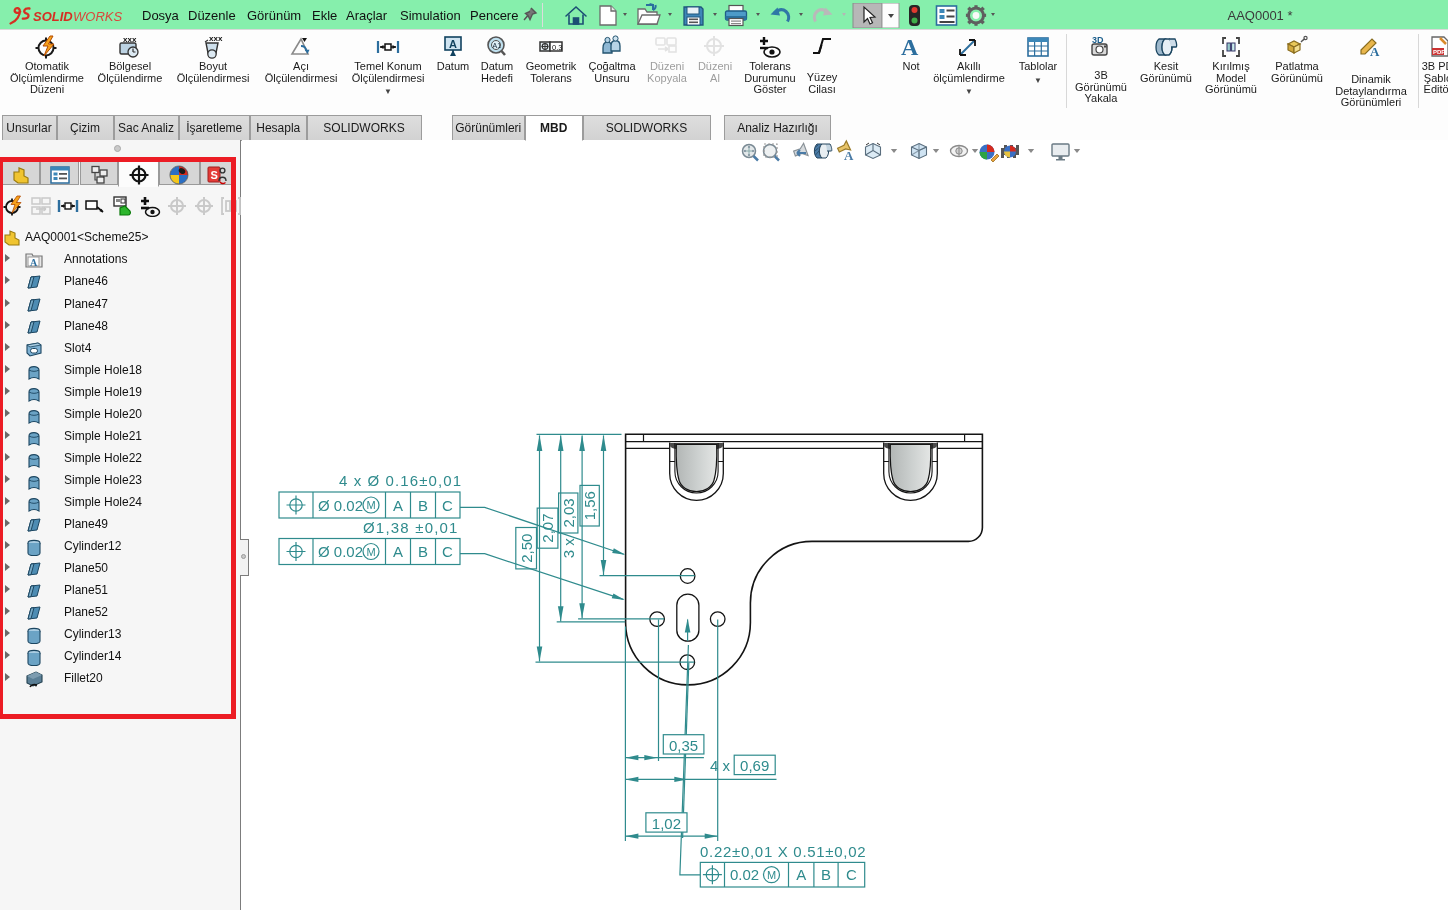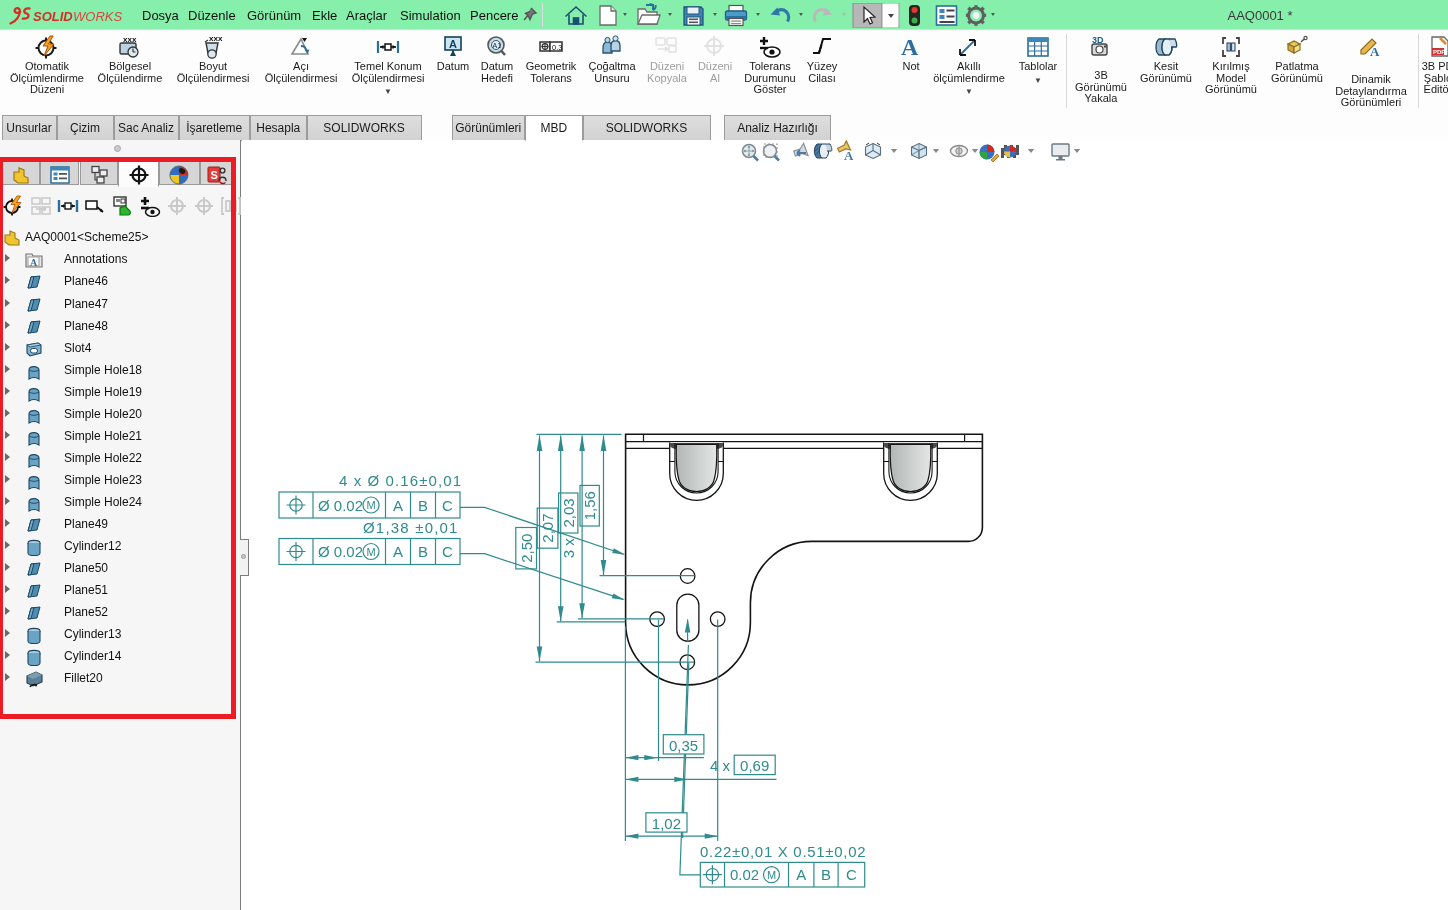--- a/index.html
+++ b/index.html
@@ -8,21 +8,21 @@
 #menubar{position:absolute;left:0;top:0;width:1448px;height:30px;background:#86efac;border-bottom:1px solid #d9d9d9}
 .menuitem{position:absolute;top:8px;font-size:13px;color:#111}
 #title{position:absolute;top:8px;left:1160px;width:200px;text-align:center;font-size:13px;color:#3a3a3a}
 #ribbon{position:absolute;left:0;top:30px;width:1448px;height:84px;background:#fdfdfd}
 .rb{position:absolute;top:0;text-align:center;font-size:11px;line-height:11.5px;color:#1a1a1a}
 .rb svg{display:block;margin:0 auto}
 .rb.dis{color:#9d9d9d}
 .rsep{position:absolute;top:4px;height:74px;width:1px;background:#d8d8d8}
 #tabrow{position:absolute;left:0;top:114px;width:1448px;height:26px;background:#fdfdfd}
 .cmtab{position:absolute;top:1px;height:26px;background:linear-gradient(#dedede,#d2d2d2);border:1px solid #9c9c9c;border-bottom:1px solid #9c9c9c;font-size:12px;color:#1a1a1a;text-align:center;line-height:24px}
-.cmtab.act{background:#fff;border-bottom:1px solid #fff;font-weight:normal;z-index:3}
+.cmtab.act{background:#fff;border-bottom:1px solid #fff;font-weight:bold;z-index:3}
 #panel{position:absolute;left:0;top:140px;width:241px;height:770px;background:#f6f6f6;border-right:1px solid #7c7c7c}
 #gfx{position:absolute;left:242px;top:140px;width:1206px;height:770px;background:#fff}
 .ptab{position:absolute;top:21px;height:24px;background:#d6d6d6;border:1px solid #9a9a9a}
 .ptab.act{background:#fcfcfc;border-bottom:1px solid #fcfcfc;height:26px}
 .ptab svg{display:block;margin:2px auto}
 .trow{position:absolute;left:0;width:230px;height:22px;font-size:12px;color:#111}
 .trow .arr{position:absolute;left:5px;top:5px;width:0;height:0;border-left:5px solid #6a6a6a;border-top:4px solid transparent;border-bottom:4px solid transparent}
 .trow .lbl{position:absolute;left:64px;top:3px;white-space:nowrap}
 .trow svg{position:absolute;left:24px;top:1px}
 #redbox{position:absolute;left:-2px;top:17px;width:238px;height:562px;border:5px solid #ec1c24;z-index:9}
@@ -254,21 +254,21 @@
         <ellipse cx="15" cy="18" rx="8" ry="5" fill="none" stroke="#111" stroke-width="1.6"></ellipse>
         <circle cx="15" cy="18" r="2.6" fill="#111"></circle>
       </svg>
       <div style="margin-top:1px">Tolerans<br>Durumunu<br>Göster</div>
     </div>
 <div class="rb" style="left:767px;width:110px">
       <svg width="26" height="26" viewBox="0 0 26 26" style="margin-top:4px">
         <path d="M4 19 L10 19 L14 5 L22 5" fill="none" stroke="#111" stroke-width="2"></path>
         <path d="M10 19 L12.5 11" stroke="#111" stroke-width="2"></path>
       </svg>
-      <div style="margin-top:1px">Yüzey<br>Cilası</div>
+      <div style="margin-top:12px">Yüzey<br>Cilası</div>
     </div>
 <div class="rb" style="left:856px;width:110px">
       <svg width="26" height="26" viewBox="0 0 26 26" style="margin-top:4px">
         <text x="3" y="21" font-size="24" font-weight="bold" fill="#2c6e9e" font-family="Liberation Serif">A</text>
       </svg>
       <div style="margin-top:1px">Not</div>
     </div>
 <div class="rb" style="left:914px;width:110px">
       <svg width="26" height="26" viewBox="0 0 26 26" style="margin-top:4px">
         <path d="M4 21 L19 6" stroke="#2c6e9e" stroke-width="2"></path>

